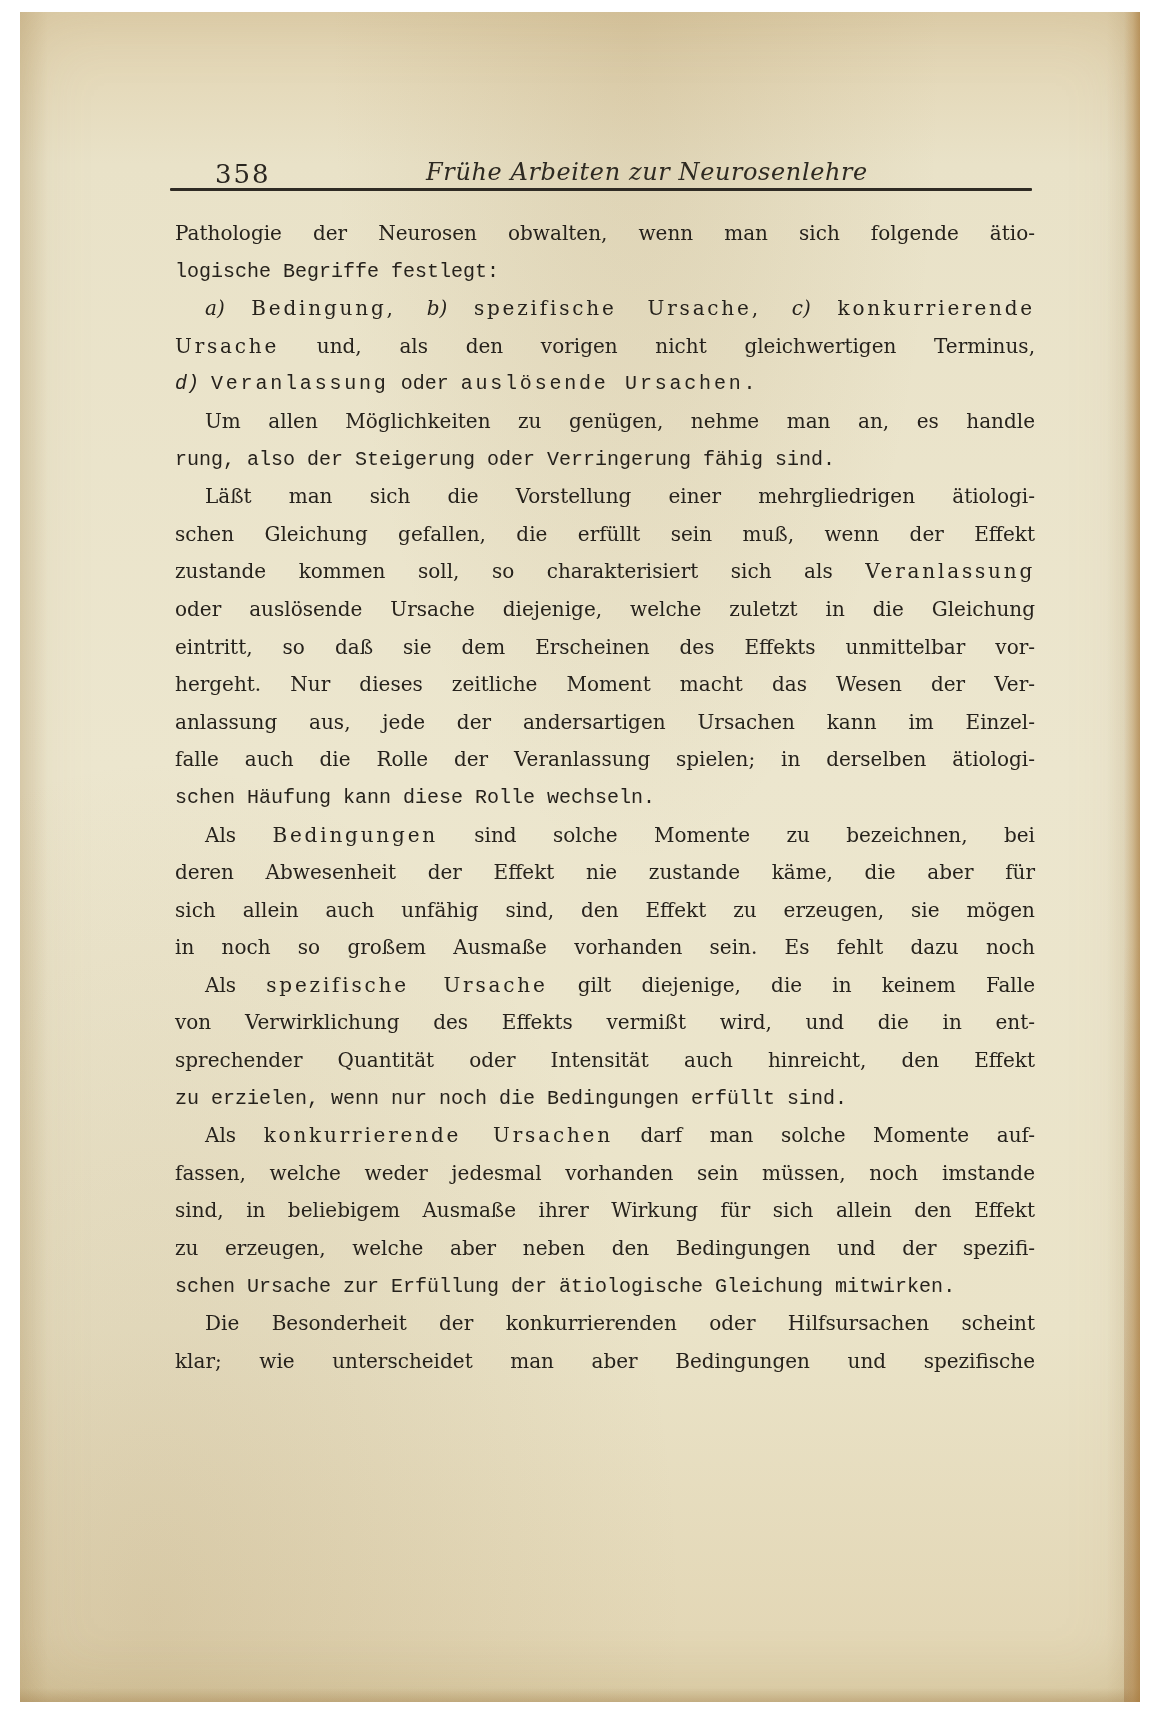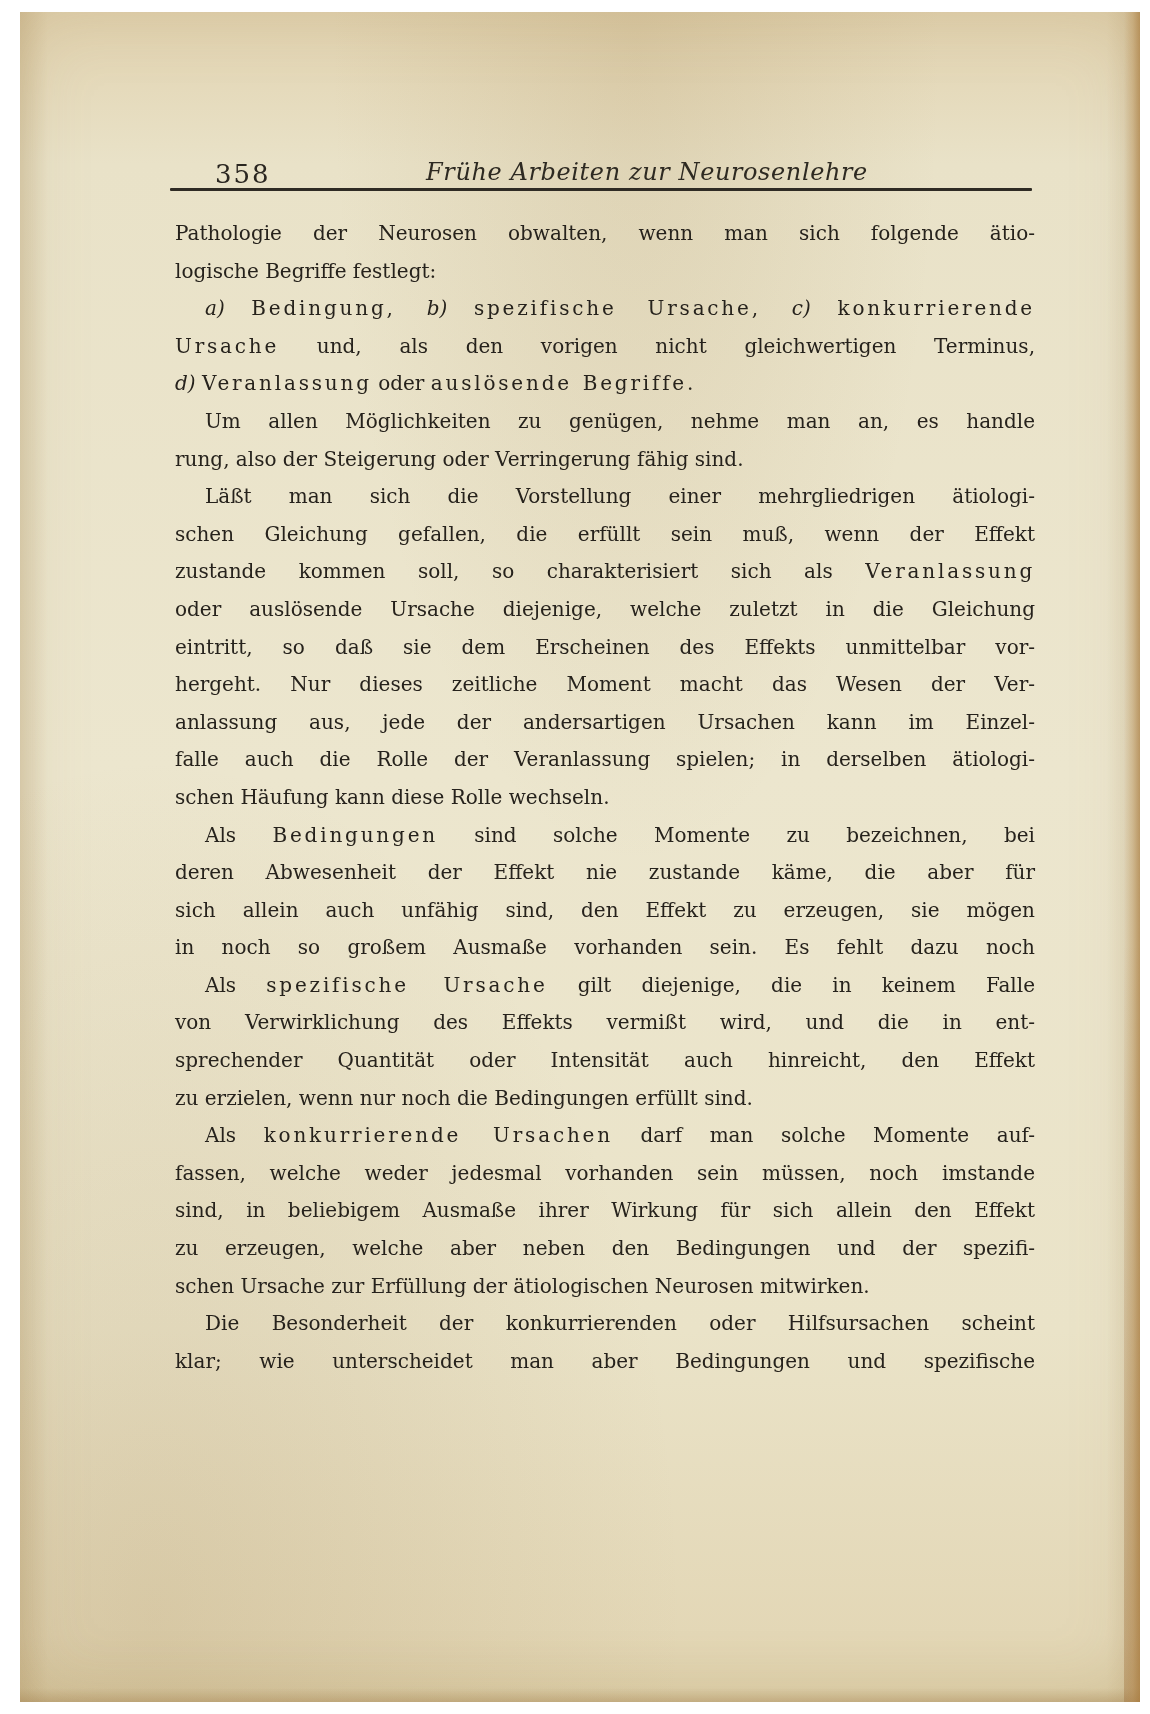--- a/index.html
+++ b/index.html
@@ -59,41 +59,41 @@
     font-size:20px;
     line-height:37.6px;
     color:#26221c;
   }
   .line{
     text-align:justify;
     text-align-last:justify;
     height:37.6px;
     overflow:visible;
   }
-  .line.end{ text-align-last:left; }
+  .line.end{ text-align-last:left;font-family:Liberation Mono, monospace; }
   .line.indent{ padding-left:30px; }
   .seg-italic{ font-style:italic; }
   .seg-spaced{ letter-spacing:0.14em; word-spacing:0.08em; }
 </style>
 </head>
 <body>
 
 <div class="canvas">
   <div class="page">
     <div class="running-header">
       <span class="pagenum">358</span>
       <span class="running-title">Frühe Arbeiten zur Neurosenlehre</span>
     </div>
     <div class="header-rule"></div>
     <div class="text-block">
         <div class="line"><span class="seg-normal">Pathologie der Neurosen obwalten, wenn man sich folgende ätio-</span></div>
         <div class="line end"><span class="seg-normal">logische Begriffe festlegt:</span></div>
         <div class="line indent"><span class="seg-italic">a) </span><span class="seg-spaced">Bedingung, </span><span class="seg-italic">b) </span><span class="seg-spaced">spezifische Ursache, </span><span class="seg-italic">c) </span><span class="seg-spaced">konkurrierende</span></div>
         <div class="line"><span class="seg-spaced">Ursache</span><span class="seg-normal"> und, als den vorigen nicht gleichwertigen Terminus,</span></div>
-        <div class="line end"><span class="seg-italic">d) </span><span class="seg-spaced">Veranlassung</span><span class="seg-normal"> oder </span><span class="seg-spaced">auslösende Begriffe.</span></div>
+        <div class="line end"><span class="seg-italic">d) </span><span class="seg-spaced">Veranlassung</span><span class="seg-normal"> oder </span><span class="seg-spaced">auslösende Ursachen.</span></div>
         <div class="line indent"><span class="seg-normal">Um allen Möglichkeiten zu genügen, nehme man an, es handle</span></div>
         <div class="line end"><span class="seg-normal">rung, also der Steigerung oder Verringerung fähig sind.</span></div>
         <div class="line indent"><span class="seg-normal">Läßt man sich die Vorstellung einer mehrgliedrigen ätiologi-</span></div>
         <div class="line"><span class="seg-normal">schen Gleichung gefallen, die erfüllt sein muß, wenn der Effekt</span></div>
         <div class="line"><span class="seg-normal">zustande kommen soll, so charakterisiert sich als </span><span class="seg-spaced">Veranlassung</span></div>
         <div class="line"><span class="seg-normal">oder auslösende Ursache diejenige, welche zuletzt in die Gleichung</span></div>
         <div class="line"><span class="seg-normal">eintritt, so daß sie dem Erscheinen des Effekts unmittelbar vor-</span></div>
         <div class="line"><span class="seg-normal">hergeht. Nur dieses zeitliche Moment macht das Wesen der Ver-</span></div>
         <div class="line"><span class="seg-normal">anlassung aus, jede der andersartigen Ursachen kann im Einzel-</span></div>
         <div class="line"><span class="seg-normal">falle auch die Rolle der Veranlassung spielen; in derselben ätiologi-</span></div>
@@ -103,20 +103,20 @@
         <div class="line"><span class="seg-normal">sich allein auch unfähig sind, den Effekt zu erzeugen, sie mögen</span></div>
         <div class="line"><span class="seg-normal">in noch so großem Ausmaße vorhanden sein. Es fehlt dazu noch</span></div>
         <div class="line indent"><span class="seg-normal">Als </span><span class="seg-spaced">spezifische Ursache</span><span class="seg-normal"> gilt diejenige, die in keinem Falle</span></div>
         <div class="line"><span class="seg-normal">von Verwirklichung des Effekts vermißt wird, und die in ent-</span></div>
         <div class="line"><span class="seg-normal">sprechender Quantität oder Intensität auch hinreicht, den Effekt</span></div>
         <div class="line end"><span class="seg-normal">zu erzielen, wenn nur noch die Bedingungen erfüllt sind.</span></div>
         <div class="line indent"><span class="seg-normal">Als </span><span class="seg-spaced">konkurrierende Ursachen</span><span class="seg-normal"> darf man solche Momente auf-</span></div>
         <div class="line"><span class="seg-normal">fassen, welche weder jedesmal vorhanden sein müssen, noch imstande</span></div>
         <div class="line"><span class="seg-normal">sind, in beliebigem Ausmaße ihrer Wirkung für sich allein den Effekt</span></div>
         <div class="line"><span class="seg-normal">zu erzeugen, welche aber neben den Bedingungen und der spezifi-</span></div>
-        <div class="line end"><span class="seg-normal">schen Ursache zur Erfüllung der ätiologischen Neurosen mitwirken.</span></div>
+        <div class="line end"><span class="seg-normal">schen Ursache zur Erfüllung der ätiologische Gleichung mitwirken.</span></div>
         <div class="line indent"><span class="seg-normal">Die Besonderheit der konkurrierenden oder Hilfsursachen scheint</span></div>
         <div class="line"><span class="seg-normal">klar; wie unterscheidet man aber Bedingungen und spezifische</span></div>
       </div>
     <div class="edge-bottom"></div>
     <div class="edge-right"></div>
   </div>
 </div>
 
 </body></html>

